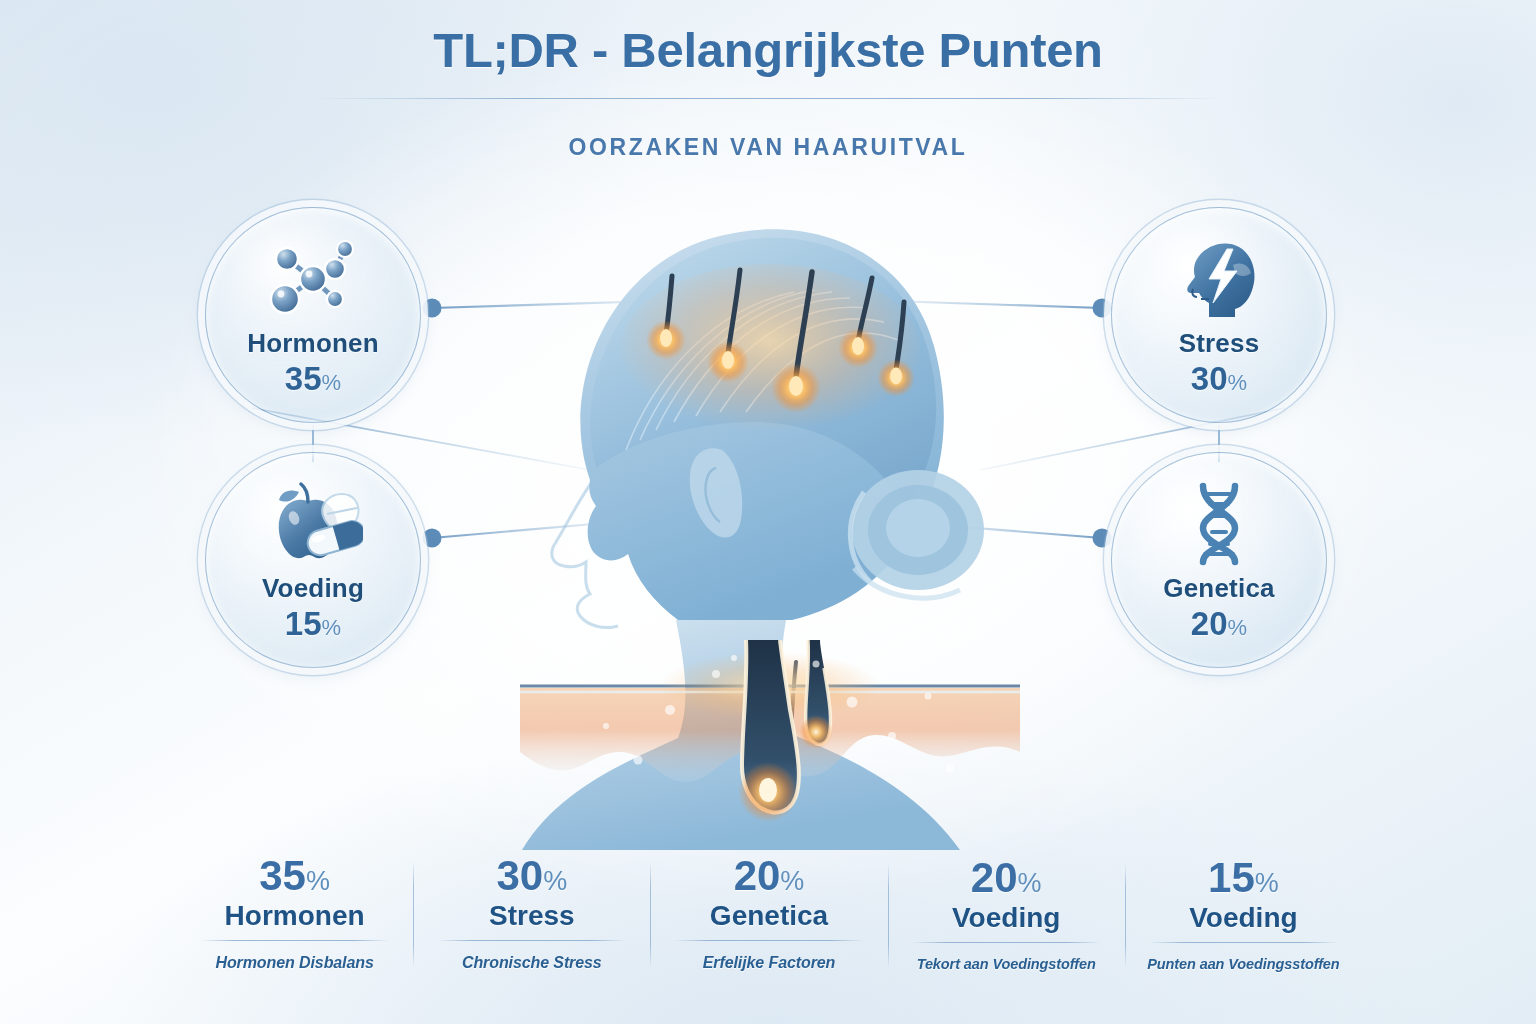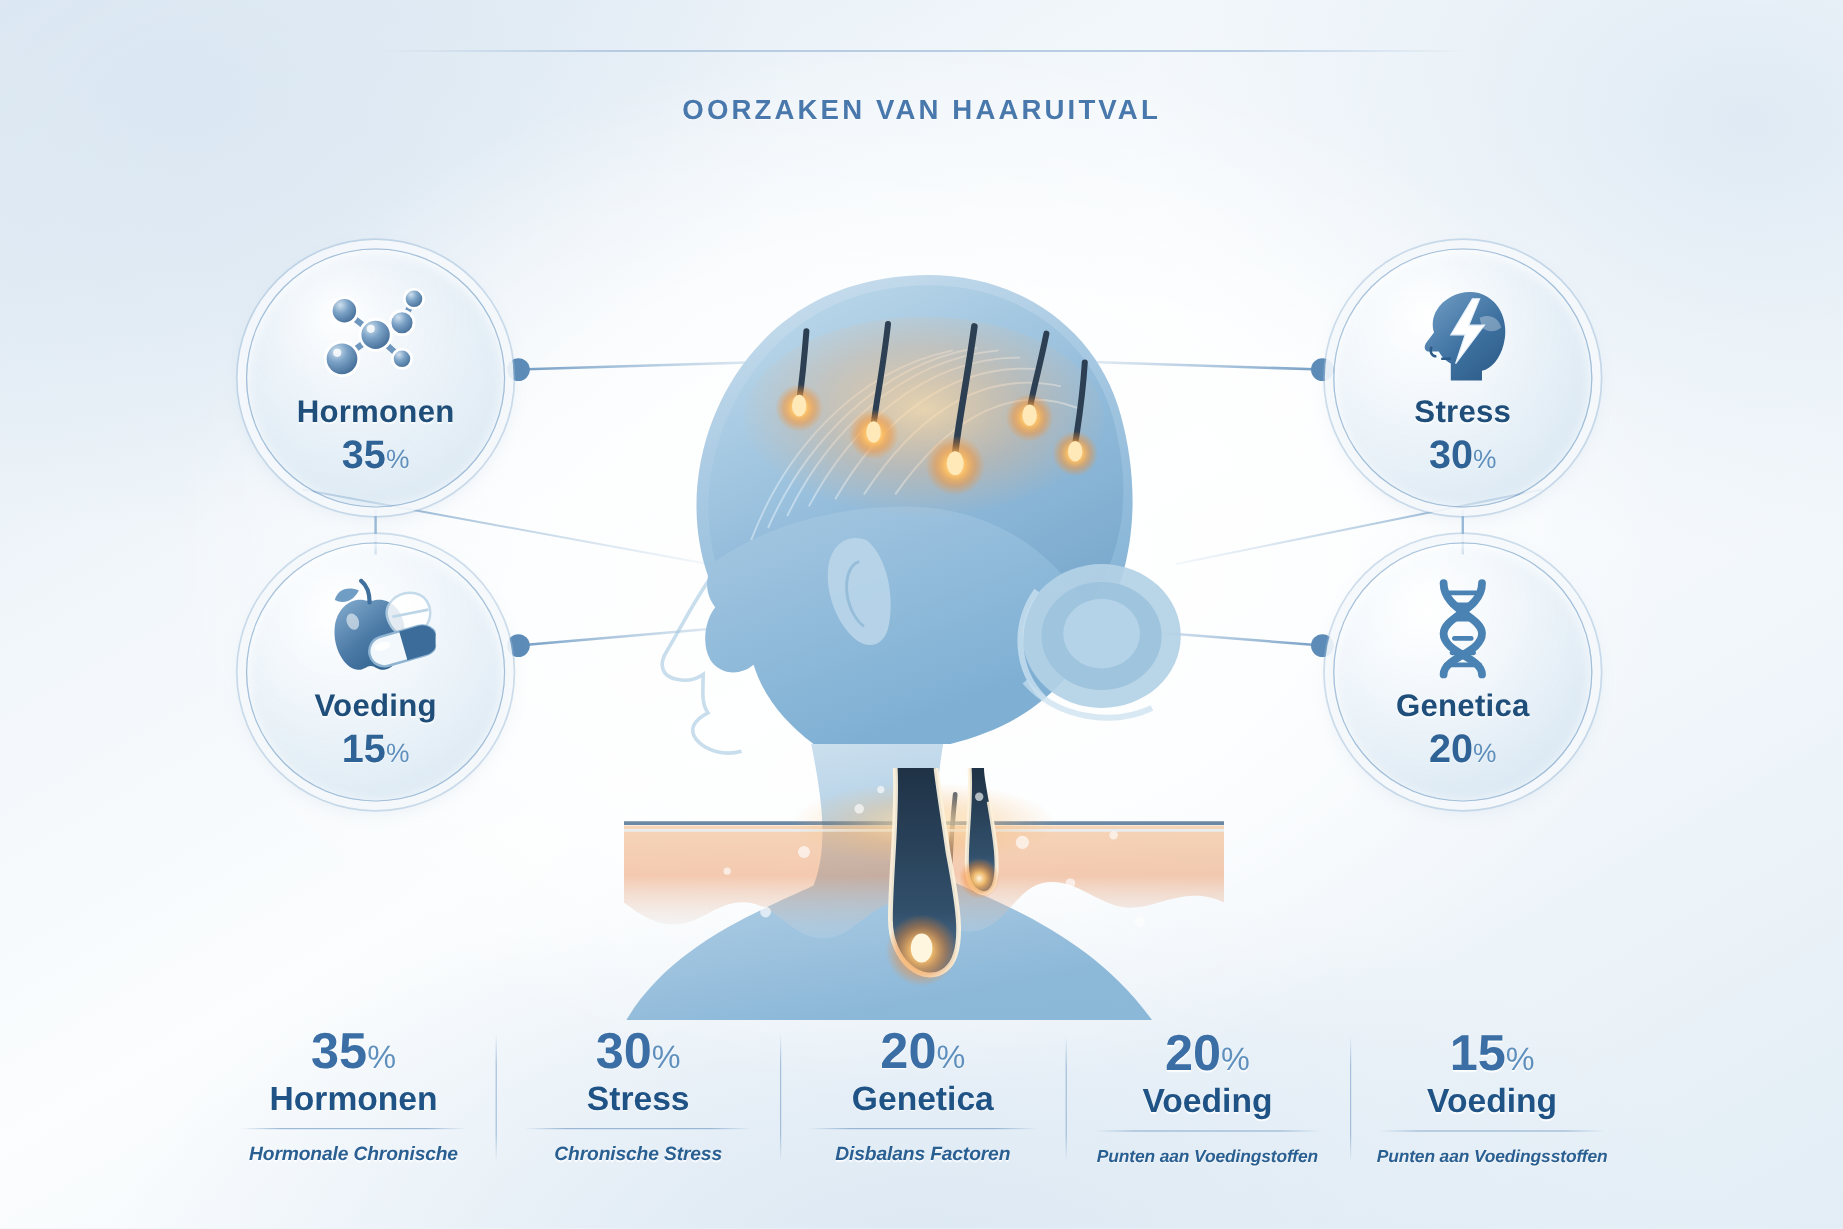--- a/index.html
+++ b/index.html
@@ -109,20 +109,21 @@
     text-shadow:0 1px 1px rgba(255,255,255,0.9);
   }
   .stat.tight .desc{ font-size:14.5px; }
 </style>
 </head>
 <body>
 
 <div id="stage">
 
   <div class="header">
+    <div class="title">TL;DR - Belangrijkste Punten</div>
     <div class="title-rule"></div>
     <div class="subtitle">OORZAKEN VAN HAARUITVAL</div>
   </div>
 
   <svg id="links" viewBox="0 0 1536 1024">
     <defs>
       <linearGradient id="lineL" x1="0" y1="0" x2="1" y2="0">
         <stop offset="0%" stop-color="#5b8cba" stop-opacity="0.85"></stop>
         <stop offset="100%" stop-color="#9dc0dc" stop-opacity="0.12"></stop>
       </linearGradient>
@@ -446,39 +447,39 @@
     </span>
     <span class="nlabel">Genetica</span>
     <span class="npct"><span>20</span><span class="sign">%</span></span>
   </div>
 
   <div class="stats">
     <div class="stat">
       <div class="pct"><span>35</span><span class="sign">%</span></div>
       <div class="name">Hormonen</div>
       <div class="urule"></div>
-      <div class="desc">Hormonale Chronische</div>
+      <div class="desc">Hormonen Disbalans</div>
     </div>
     <div class="stat">
       <div class="pct"><span>30</span><span class="sign">%</span></div>
       <div class="name">Stress</div>
       <div class="urule"></div>
       <div class="desc">Chronische Stress</div>
     </div>
     <div class="stat">
       <div class="pct"><span>20</span><span class="sign">%</span></div>
       <div class="name">Genetica</div>
       <div class="urule"></div>
-      <div class="desc">Disbalans Factoren</div>
+      <div class="desc">Erfelijke Factoren</div>
     </div>
     <div class="stat tight">
       <div class="pct"><span>20</span><span class="sign">%</span></div>
       <div class="name">Voeding</div>
       <div class="urule"></div>
-      <div class="desc">Punten aan Voedingstoffen</div>
+      <div class="desc">Tekort aan Voedingstoffen</div>
     </div>
     <div class="stat tight">
       <div class="pct"><span>15</span><span class="sign">%</span></div>
       <div class="name">Voeding</div>
       <div class="urule"></div>
       <div class="desc">Punten aan Voedingsstoffen</div>
     </div>
   </div>
 
 </div>

